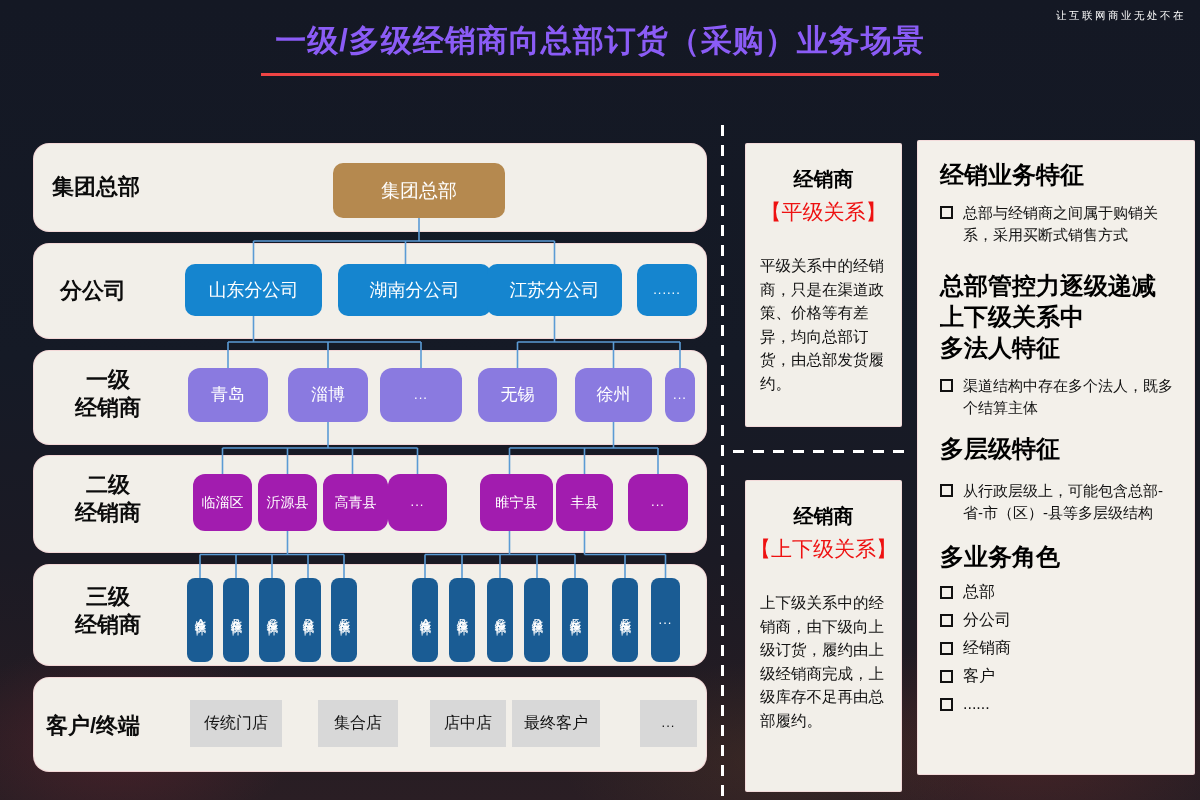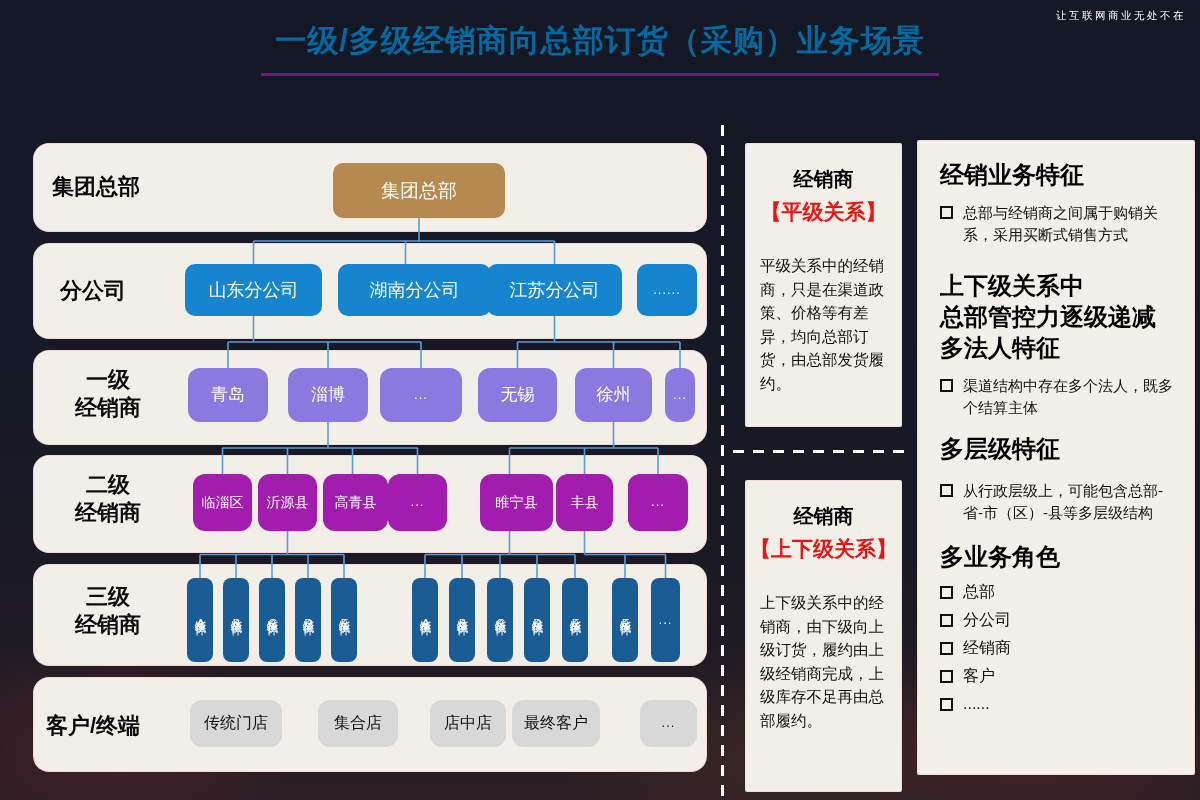--- a/index.html
+++ b/index.html
@@ -9,59 +9,59 @@
     background:linear-gradient(180deg,#141824 0%,#151a26 45%,#1b1a24 70%,#241c23 88%,#2a1e24 100%);
   }
   
   .glow{position:absolute;pointer-events:none;z-index:0;}
   .glow.g1{left:-60px;bottom:-40px;width:360px;height:200px;background:radial-gradient(ellipse at center,rgba(120,40,50,.40),transparent 70%);}
   .glow.g2{right:-40px;bottom:-50px;width:420px;height:220px;background:radial-gradient(ellipse at center,rgba(130,50,45,.35),transparent 70%);}
   .glow.g3{left:560px;bottom:-60px;width:420px;height:200px;background:radial-gradient(ellipse at center,rgba(110,70,40,.25),transparent 70%);}
 
   
   .title-wrap{position:absolute;top:20px;left:0;width:1200px;display:flex;justify-content:center;z-index:2;}
-  .title{color:#0369a1;font-size:31px;font-weight:bold;letter-spacing:1px;
-         border-bottom:3px solid #701a75;padding:0 14px 11px;}
+  .title{color:#8b5cf6;font-size:31px;font-weight:bold;letter-spacing:1px;
+         border-bottom:3px solid #ef4444;padding:0 14px 11px;}
   .logo{position:absolute;top:6px;right:14px;text-align:center;color:#fff;z-index:2;}
   .logo .brand{font-size:26px;font-weight:bold;letter-spacing:.5px;line-height:1.1;}
   .logo .brand .cn{font-weight:normal;font-size:22px;}
   .logo .tagline{font-size:10.5px;letter-spacing:2.5px;margin-top:3px;color:#fff;}
 
   
   .panel{position:absolute;background:#f2efe9;border-radius:16px;
          border:1px solid rgba(243,198,204,.6);z-index:1;}
   .rowlabel{position:absolute;color:#0c0c0c;font-weight:bold;font-size:22px;
             line-height:1.28;text-align:center;z-index:2;}
 
   
   .box{position:absolute;display:flex;align-items:center;justify-content:center;
        color:#fff;text-align:center;z-index:2;line-height:1.15;}
   .tan   {background:#b5894f;border-radius:10px;font-size:19px;}
   .blue  {background:#1585cf;border-radius:10px;font-size:18px;}
   .purple{background:#8a7ae0;border-radius:12px;font-size:17px;}
   .green {background:#a21caf;border-radius:12px;font-size:14px;}
   .navy  {background:#1a5c94;border-radius:8px;font-size:11.5px;}
-  .gray  {background:#d8d8d8;color:#111;border-radius:12px;font-size:16px;}
+  .gray  {background:#d8d8d8;color:#111;border-radius:0;font-size:16px;}
   .vbox  {writing-mode:vertical-lr;text-orientation:upright;letter-spacing:2px;}
   .dots  {font-size:13px;letter-spacing:1px;}
 
   
   svg.wires{position:absolute;left:0;top:0;z-index:3;pointer-events:none;}
 
   
   .vdash{position:absolute;left:721px;top:125px;width:3px;height:672px;z-index:2;
          background:repeating-linear-gradient(to bottom,#fff 0,#fff 11px,transparent 11px,transparent 20px);}
   .hdash{position:absolute;left:733px;top:450px;width:176px;height:3px;z-index:2;
          background:repeating-linear-gradient(to right,#fff 0,#fff 11px,transparent 11px,transparent 20px);}
 
   
   .note{position:absolute;background:#f2efe9;border:1px solid rgba(243,198,204,.5);
         border-radius:2px;z-index:2;color:#111;}
   .note .nt{font-size:20px;font-weight:bold;text-align:center;padding-top:22px;color:#000;}
-  .note .nr{font-size:21px;font-weight:bold;text-align:center;color:#ee1111;margin-top:5px;}
+  .note .nr{font-size:21px;font-weight:normal;text-align:center;color:#ee1111;margin-top:5px;}
   .note .nb{font-size:15.5px;line-height:1.52;margin:28px 12px 0 14px;}
 
   
   .features{position:absolute;left:917px;top:140px;width:278px;height:635px;
             background:#f3f0ea;border:1px solid rgba(243,198,204,.5);border-radius:2px;
             z-index:2;color:#111;box-sizing:border-box;padding:18px 20px 10px 22px;}
   .fh{font-size:24px;font-weight:bold;color:#000;line-height:1.3;}
   .bullet{display:flex;gap:10px;font-size:15px;line-height:1.45;margin-top:12px;}
   .sq{flex:0 0 auto;width:9px;height:9px;border:2.5px solid #111;margin-top:4px;}
   .role{display:flex;gap:10px;font-size:16px;line-height:1.2;margin-top:9px;}
@@ -177,22 +177,22 @@
 </div>
 
 <div class="features">
   <div class="fh">经销业务特征</div>
   <div class="bullet">
     <span class="sq"></span>
     <span>总部与经销商之间属于购销关系，采用买断式销售方式</span>
   </div>
 
   <div class="fh m-h2">
+    <div>总部管控力逐级递减</div>
     <div>上下级关系中</div>
-    <div>总部管控力逐级递减</div>
   </div>
 
   <div class="fh m-h3">多法人特征</div>
   <div class="bullet">
     <span class="sq"></span>
     <span>渠道结构中存在多个法人，既多个结算主体</span>
   </div>
 
   <div class="fh m-h4">多层级特征</div>
   <div class="bullet" style="margin-top:16px;">

